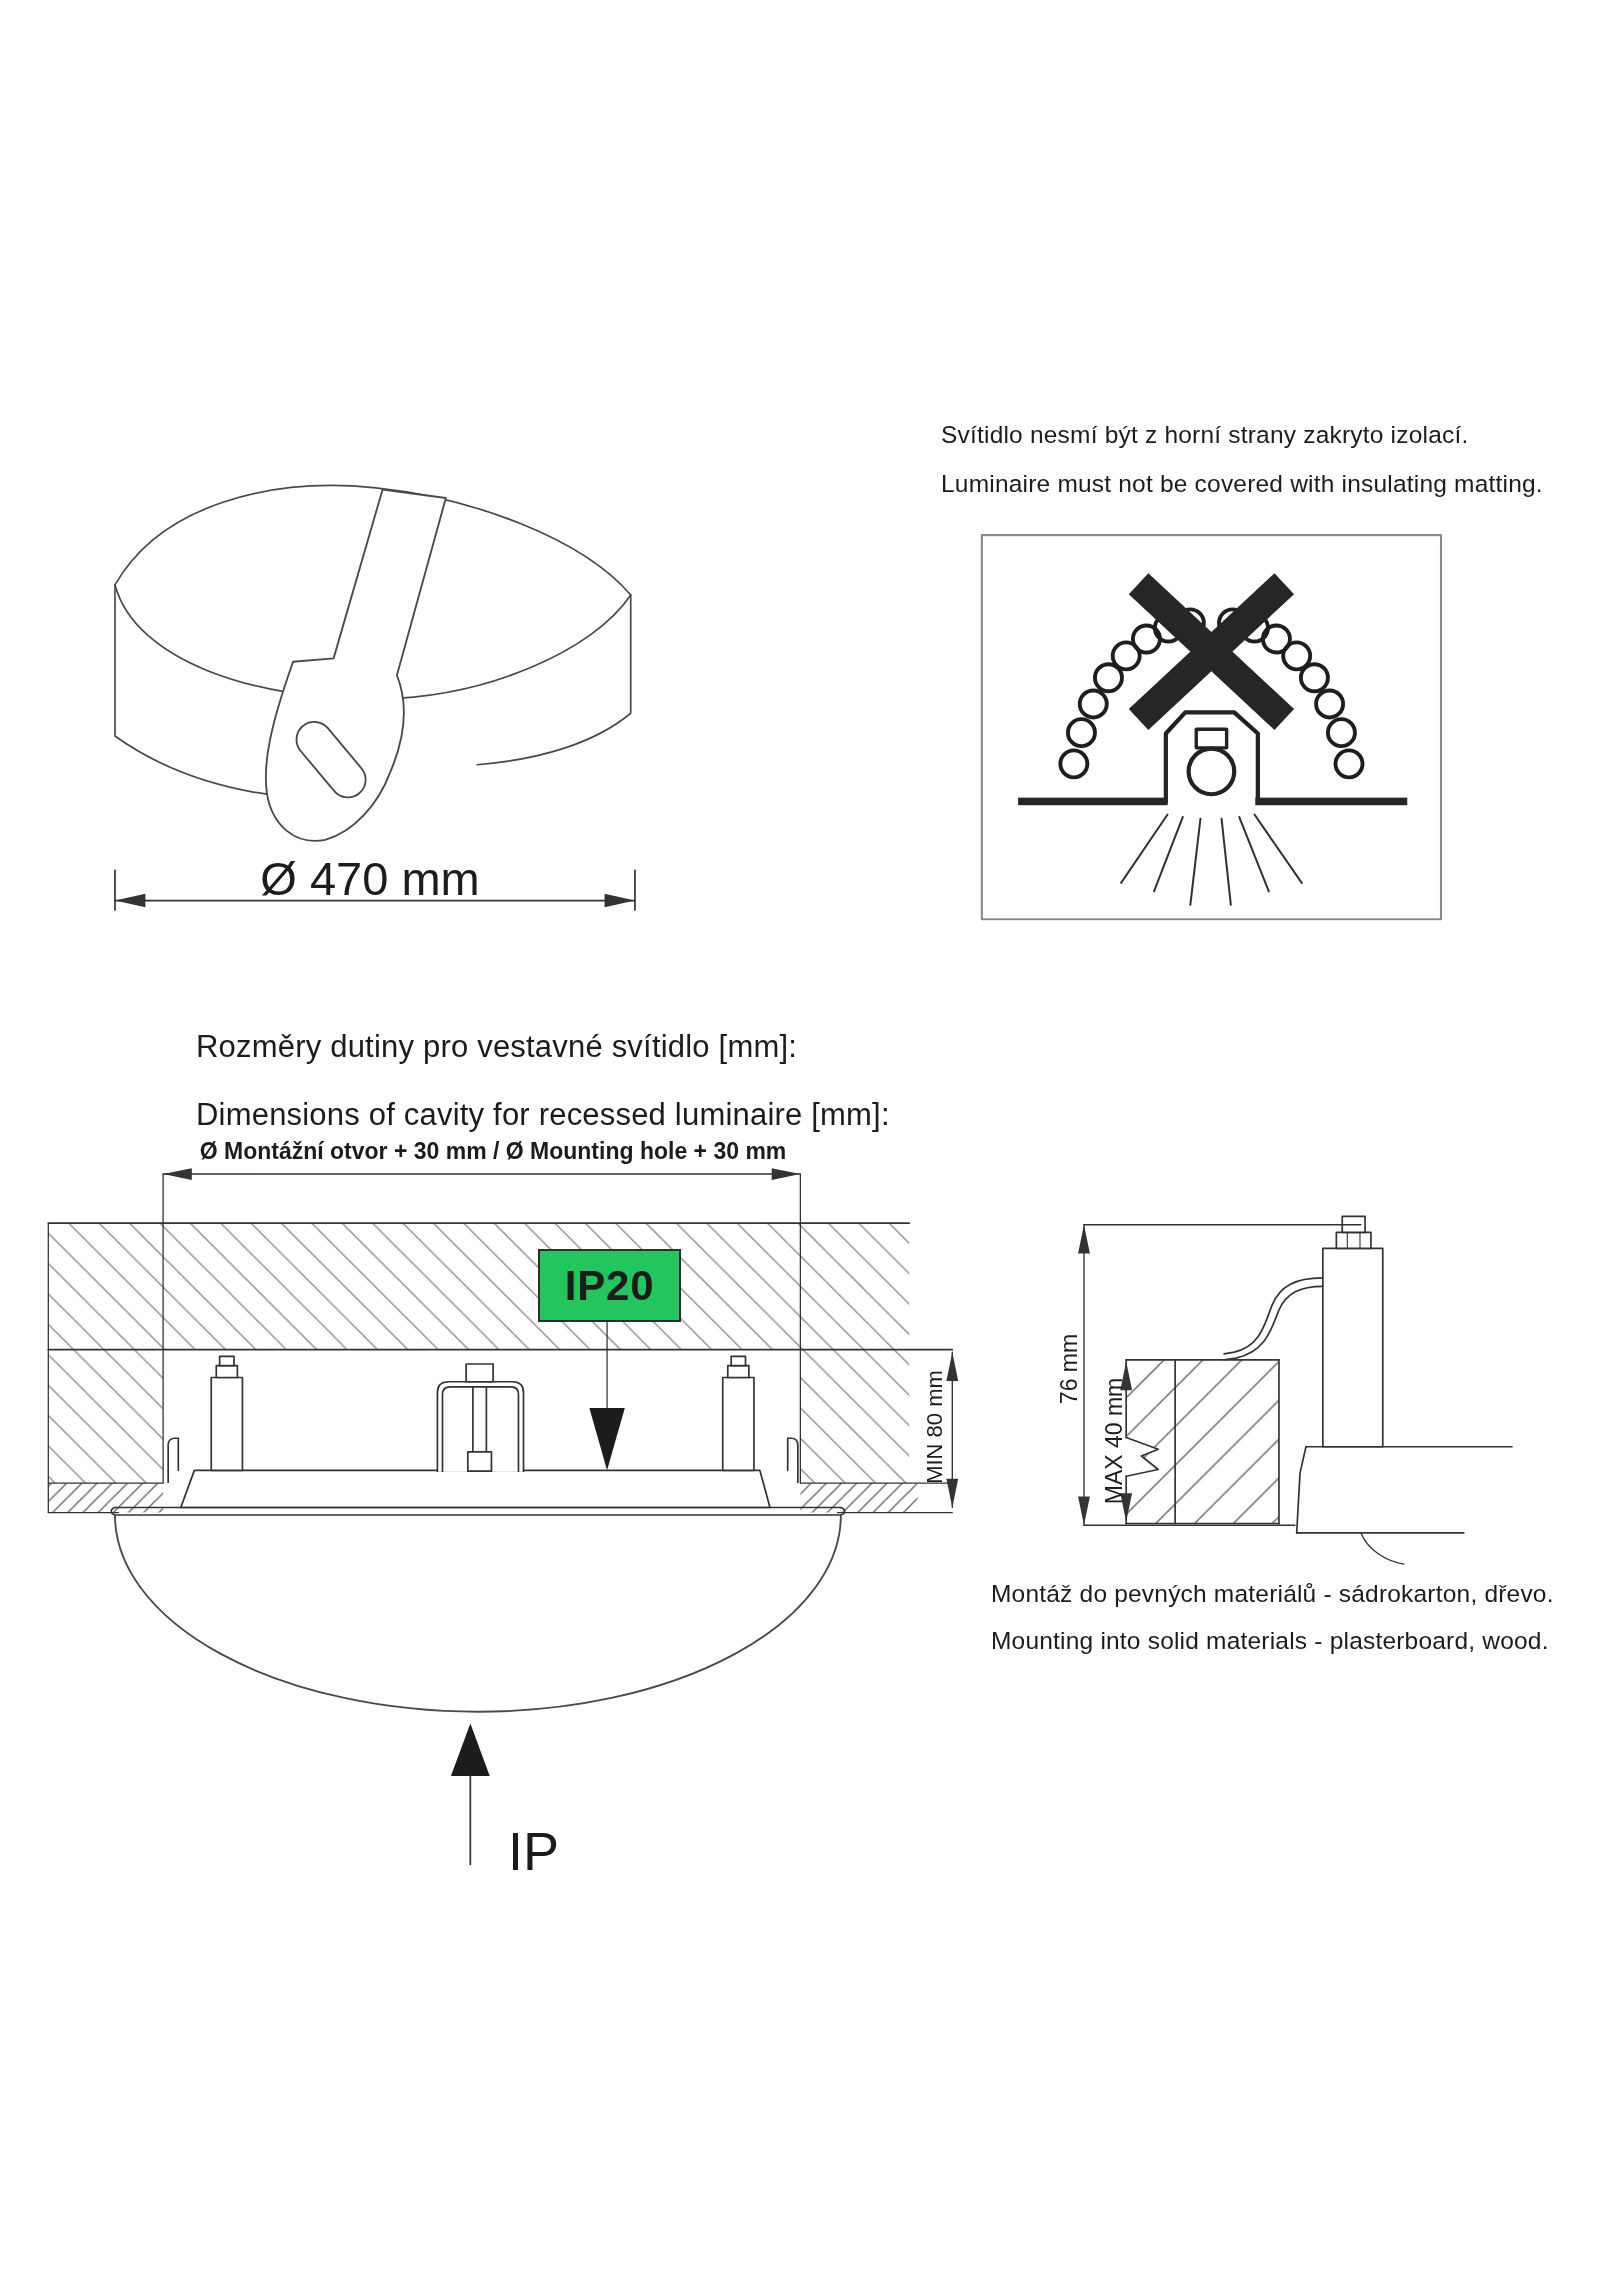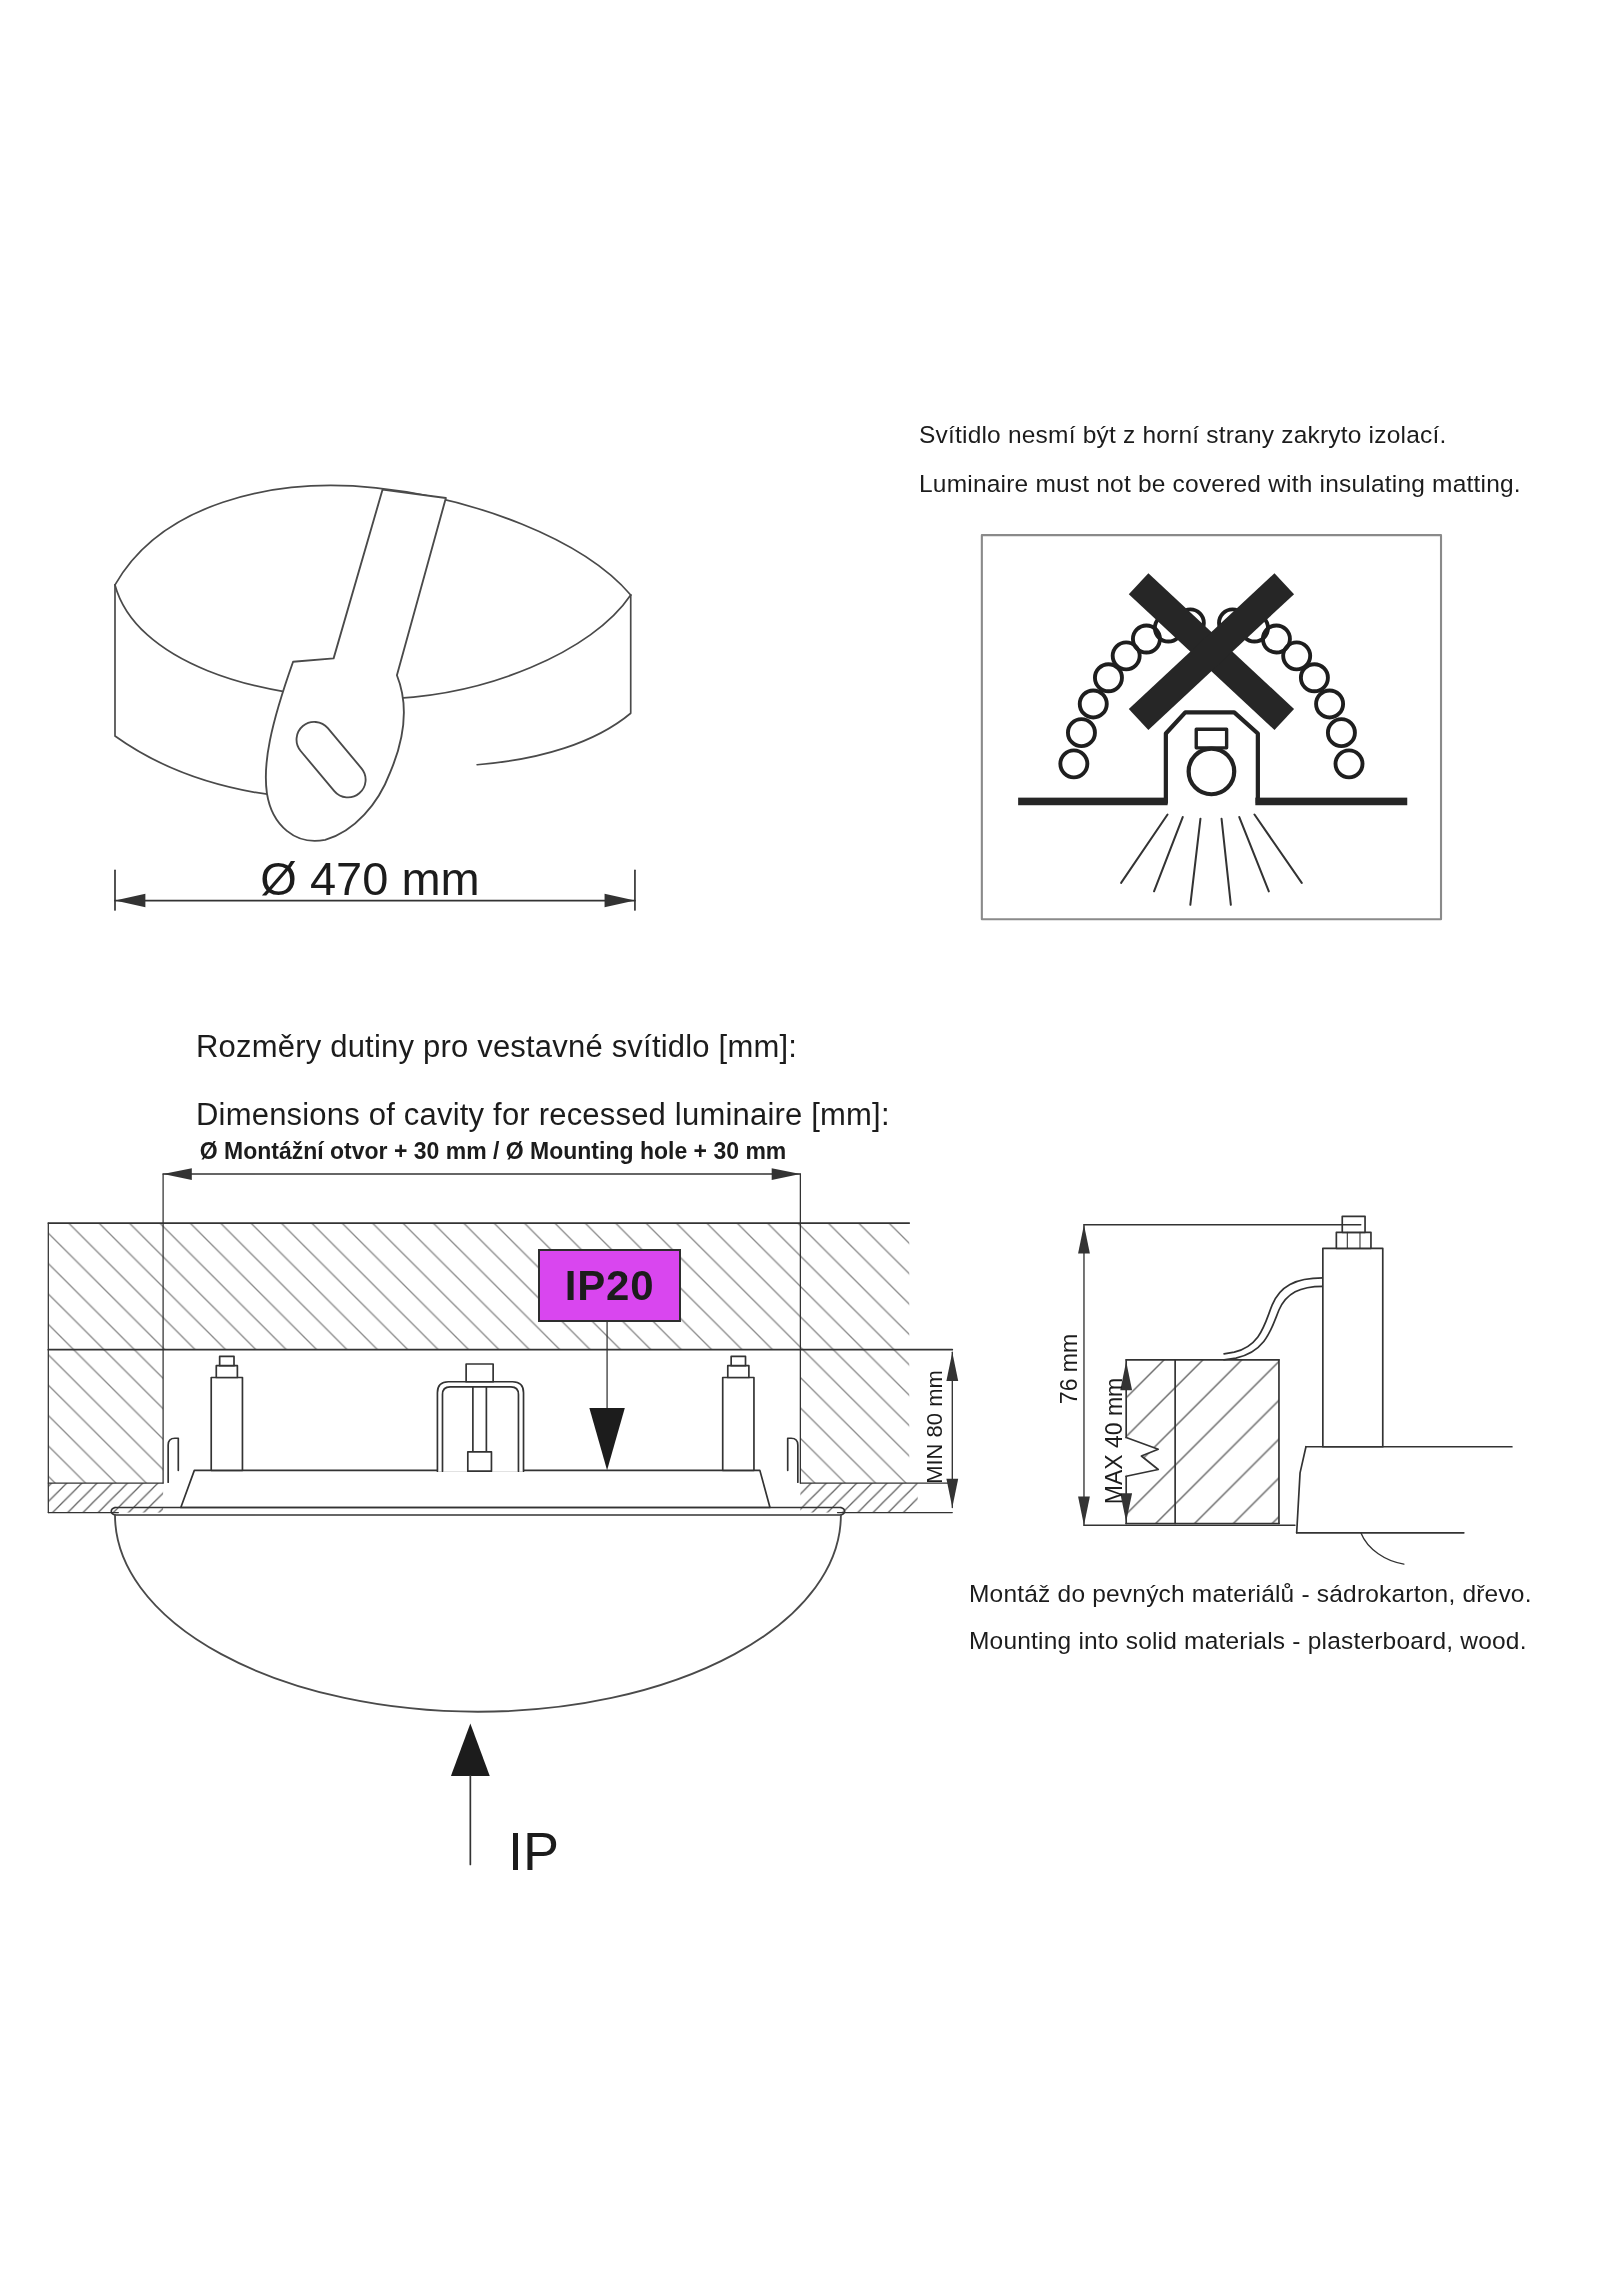--- a/index.html
+++ b/index.html
@@ -2,31 +2,31 @@
 <html style="font-size:13.5px"><head>
 <meta charset="utf-8">
 <style>
   html,body{margin:0;padding:0;background:#e8e8e8;}
   .page{
     position:relative;width:1621px;height:2295px;background:#ffffff;
     font-family:"Liberation Sans","DejaVu Sans",sans-serif;color:#1c1c1c;
     overflow:hidden;margin:0 auto;
   }
   .abs{position:absolute;white-space:nowrap;}
-  .note{font-size:24.5px;letter-spacing:0.2px;}
+  .note{font-size:24.5px;letter-spacing:0.2px;margin-left:22px;}
   .heading{font-size:31px;letter-spacing:0.2px;}
   .dia-label{font-size:47px;transform:translateX(-50%);}
   .hole-label{font-size:23px;transform:translateX(-50%);}
   .rot{transform:translate(-50%,-50%) rotate(-90deg);}
   .min-label{font-size:22px;}
   .h76-label{font-size:23px;}
   .max-label{font-size:23px;}
   .ip20-box{
     display:flex;align-items:center;justify-content:center;
-    width:139px;height:69px;border:2.5px solid #2e2e2e;background:#d946ef;
+    width:139px;height:69px;border:2.5px solid #2e2e2e;background:#22c55e;
     font-size:42px;font-weight:bold;letter-spacing:0.8px;
   }
   .ip-label{font-size:54px;font-weight:normal;}
   svg.art{position:absolute;left:0;top:0;}
 </style>
 </head>
 <body>
 
 <div class="page">
 

